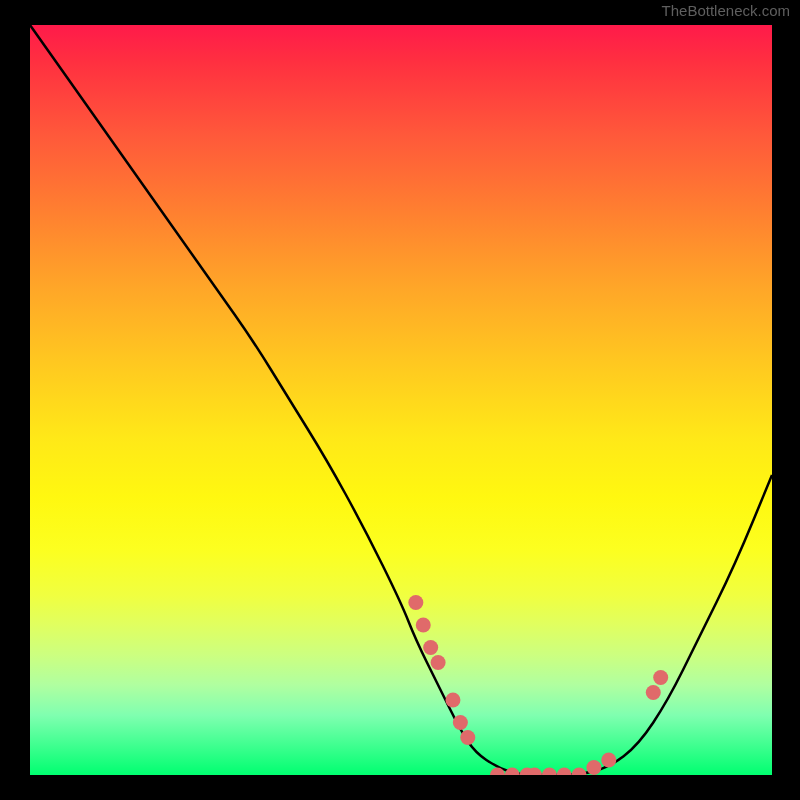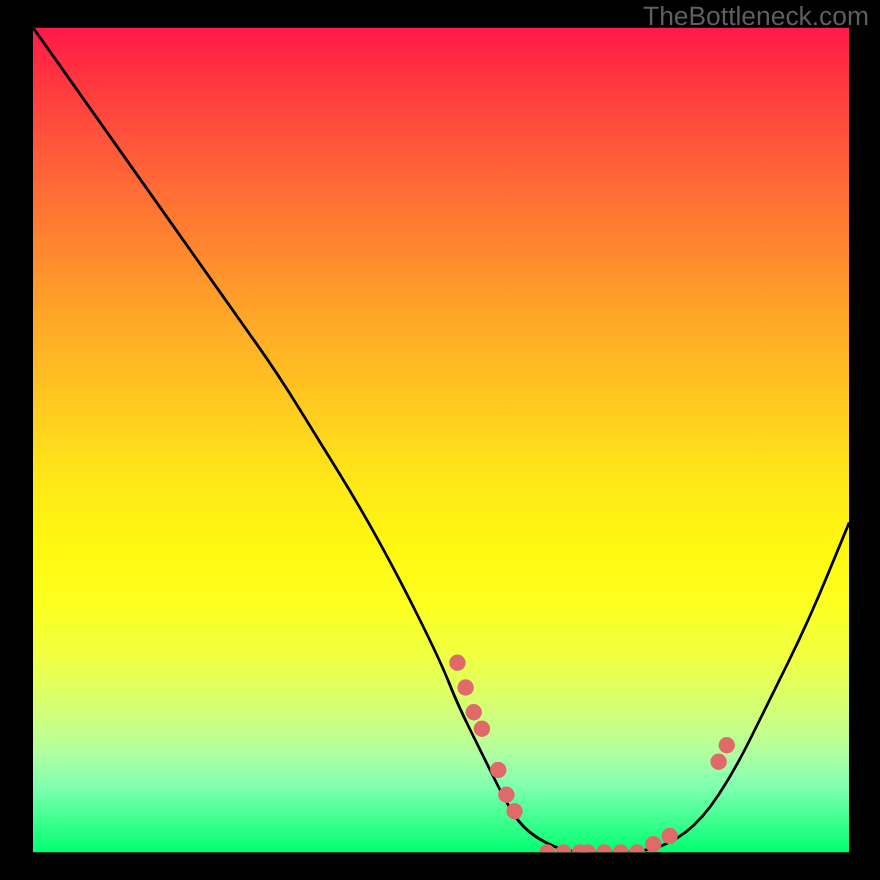--- a/index.html
+++ b/index.html
@@ -14,21 +14,21 @@
     position: relative;
     width: 800px;
     height: 800px;
     background: #000;
   }
   .watermark {
     position: absolute;
     top: 2px;
     right: 10px;
     font-family: Arial, sans-serif;
-    font-size: 24px;
+    font-size: 15px;
     font-weight: 500;
     color: #5f5f5f;
     z-index: 10;
   }
   .plot-area {
     position: absolute;
     left: 30px;
     top: 25px;
     width: 742px;
     height: 750px;

